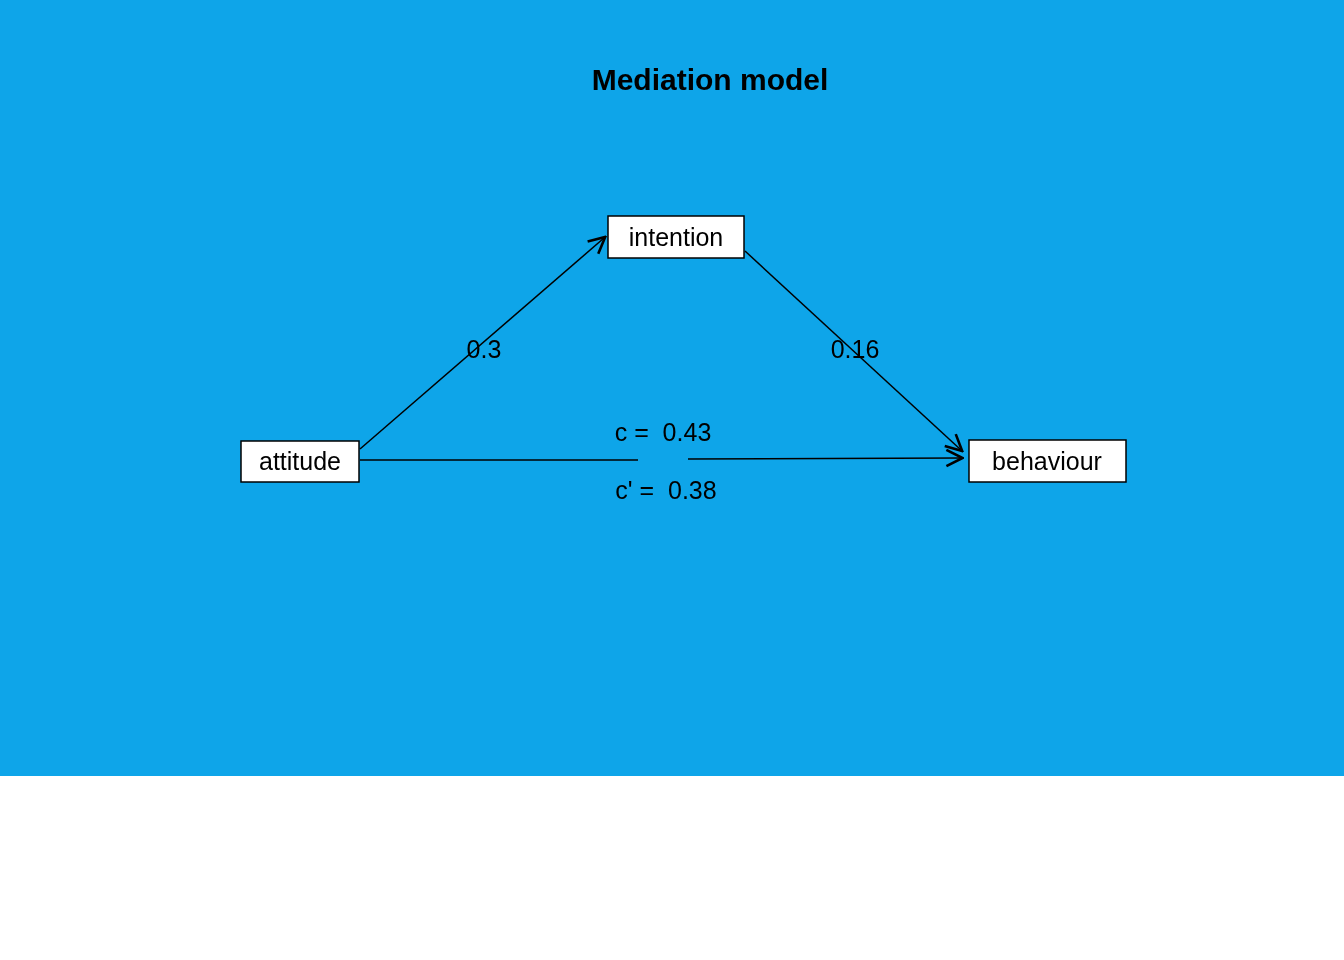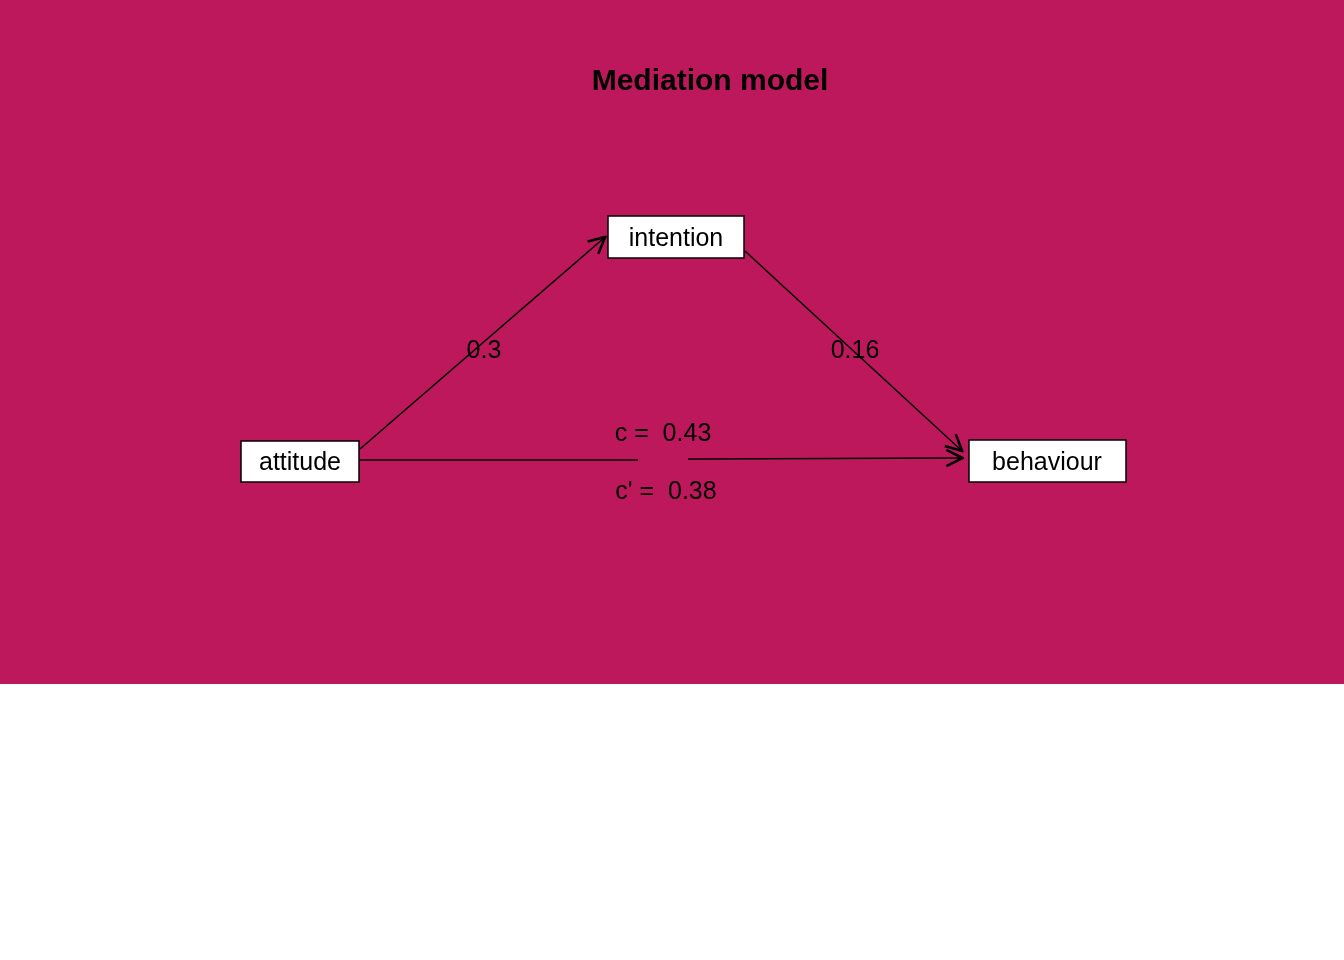--- a/index.html
+++ b/index.html
@@ -4,22 +4,22 @@
 <style>
   
   html, body {
     margin: 0;
     padding: 0;
     background: #ffffff;
   }
   .canvas {
     position: relative;
     width: 1344px;
-    height: 684px;
-    background: #be185d;
+    height: 776px;
+    background: #0ea5e9;
     font-family: "Liberation Sans", sans-serif;
     overflow: hidden;
     text-align: right;
   }
   svg {
     display: block;
   }
   svg text {
     white-space: pre; 
     fill: #000000;

